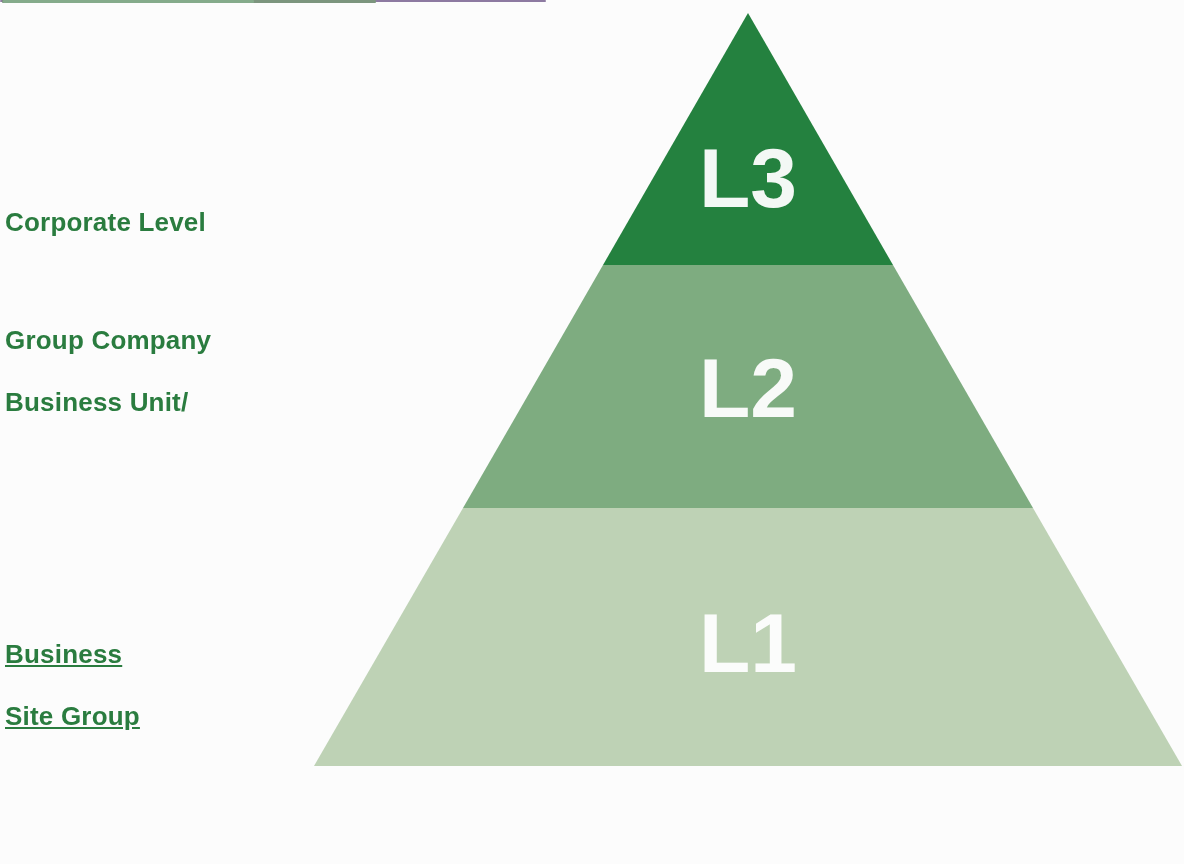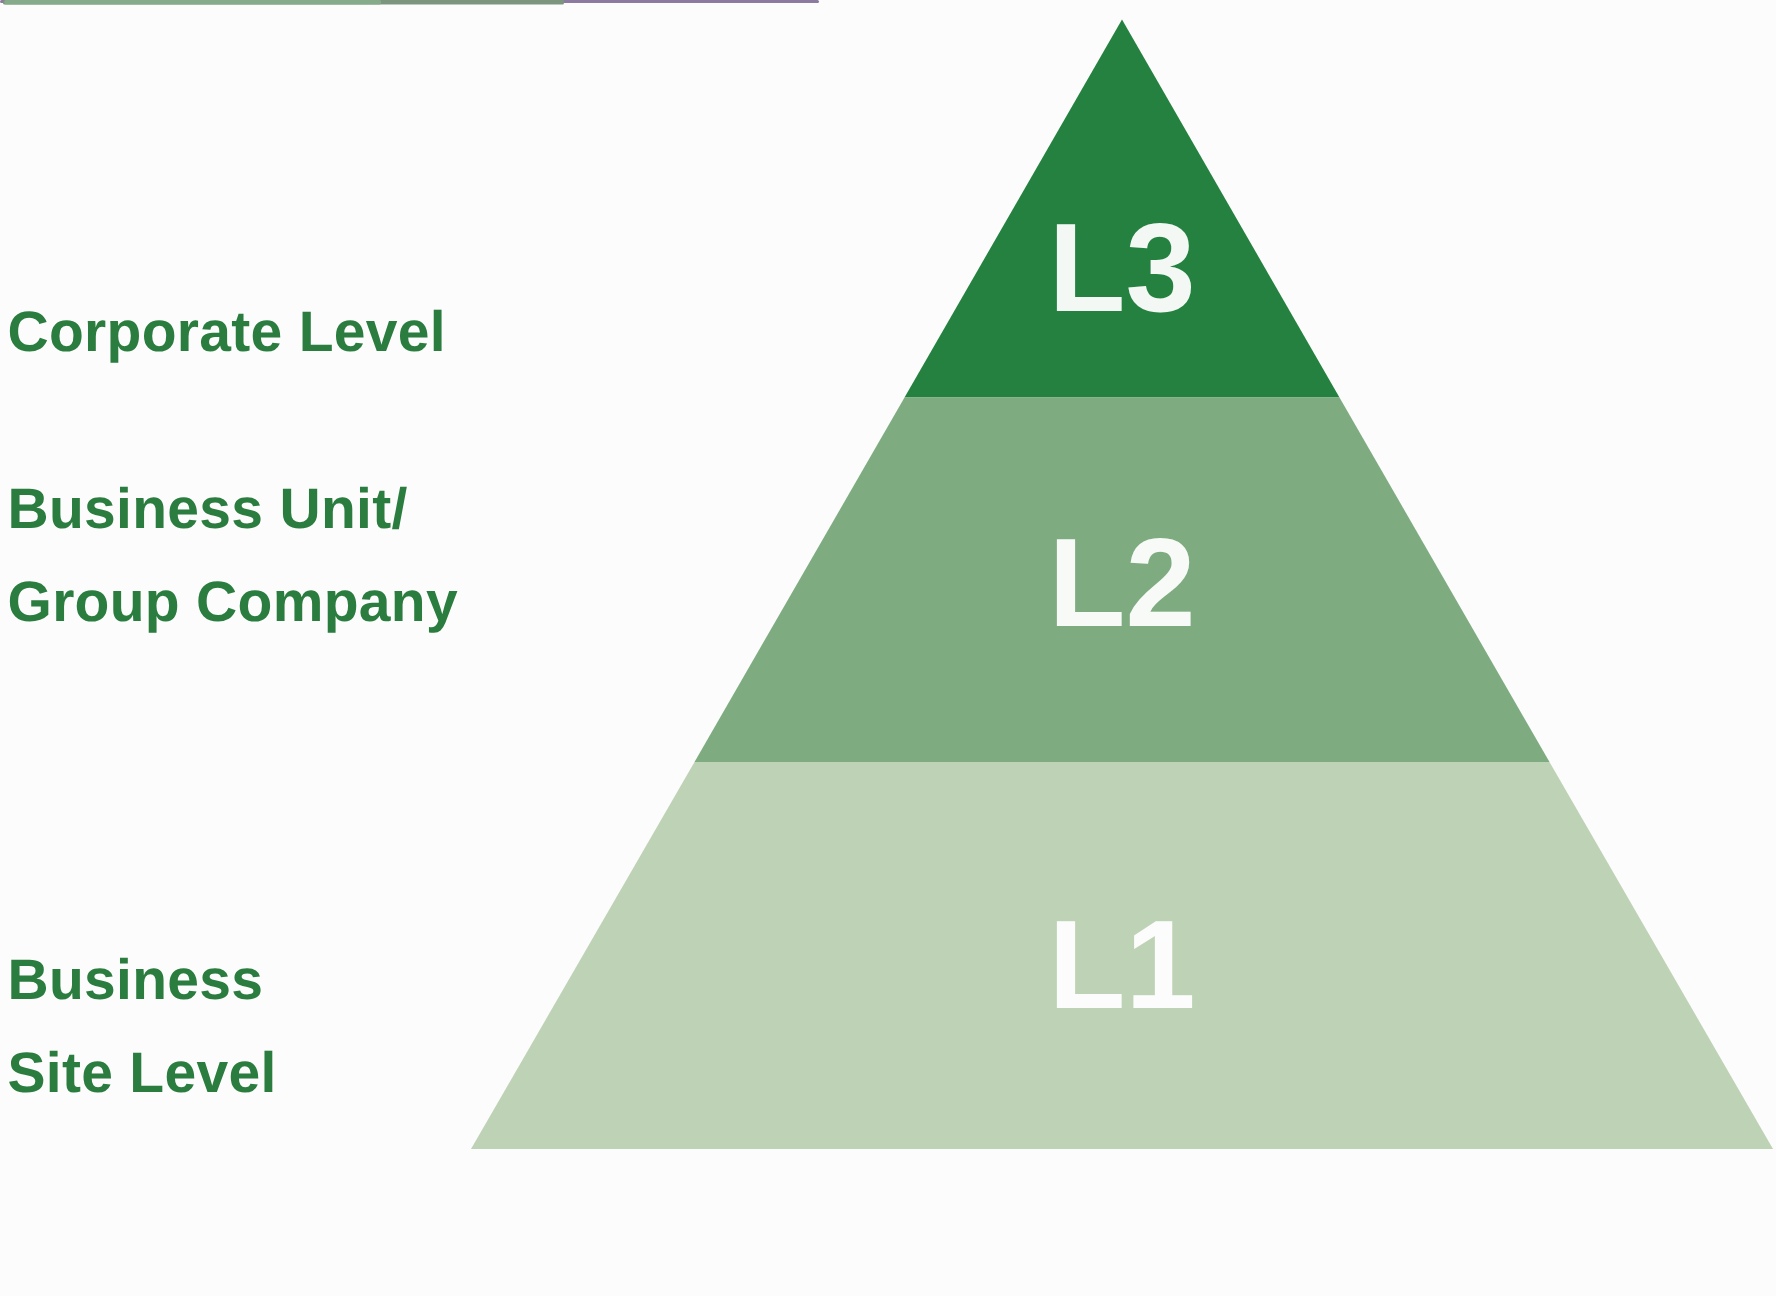--- a/index.html
+++ b/index.html
@@ -25,21 +25,21 @@
   }
   .level-num {
     font-family: "Liberation Sans", sans-serif;
     font-size: 84px;
     font-weight: 700;
     text-anchor: middle;
     opacity: 0.95;
   }
   .side-label {
     position: absolute;
-    font-size: 38px;
+    font-size: 26px;
     font-weight: 700;
     line-height: 62px;
     letter-spacing: 0.2px;
     white-space: nowrap;
   }
   .underline {
     position: absolute;
     border-radius: 1px;
   }
   .u1 { left: 0;  top: 259; width: 546px; height: 2px; }
@@ -63,24 +63,24 @@
     <text class="level-num" x="748" y="417" fill="#ffffff">L2</text>
     <text class="level-num" x="748" y="672" fill="#ffffff">L1</text>
   </svg>
 
   <div class="side-label lbl1" style="color: rgb(42, 124, 63);">
     <div>Corporate Level</div>
   </div>
   <div class="underline u1" style="background: rgb(141, 122, 161);"></div>
 
   <div class="side-label lbl2" style="color: rgb(42, 124, 63);">
+    <div>Group Company</div>
     <div>Business Unit/</div>
-    <div>Group Company</div>
   </div>
   <div class="underline u2" style="background: rgb(124, 149, 126);"></div>
 
-  <div class="side-label lbl3" style="color: rgb(42, 124, 63);">
+  <div class="side-label lbl3" style="color: rgb(42, 124, 63); text-decoration: underline;">
     <div>Business</div>
-    <div>Site Level</div>
+    <div>Site Group</div>
   </div>
   <div class="underline u3" style="background: rgb(133, 171, 139);"></div>
 
 </div>
 
 </body></html>

